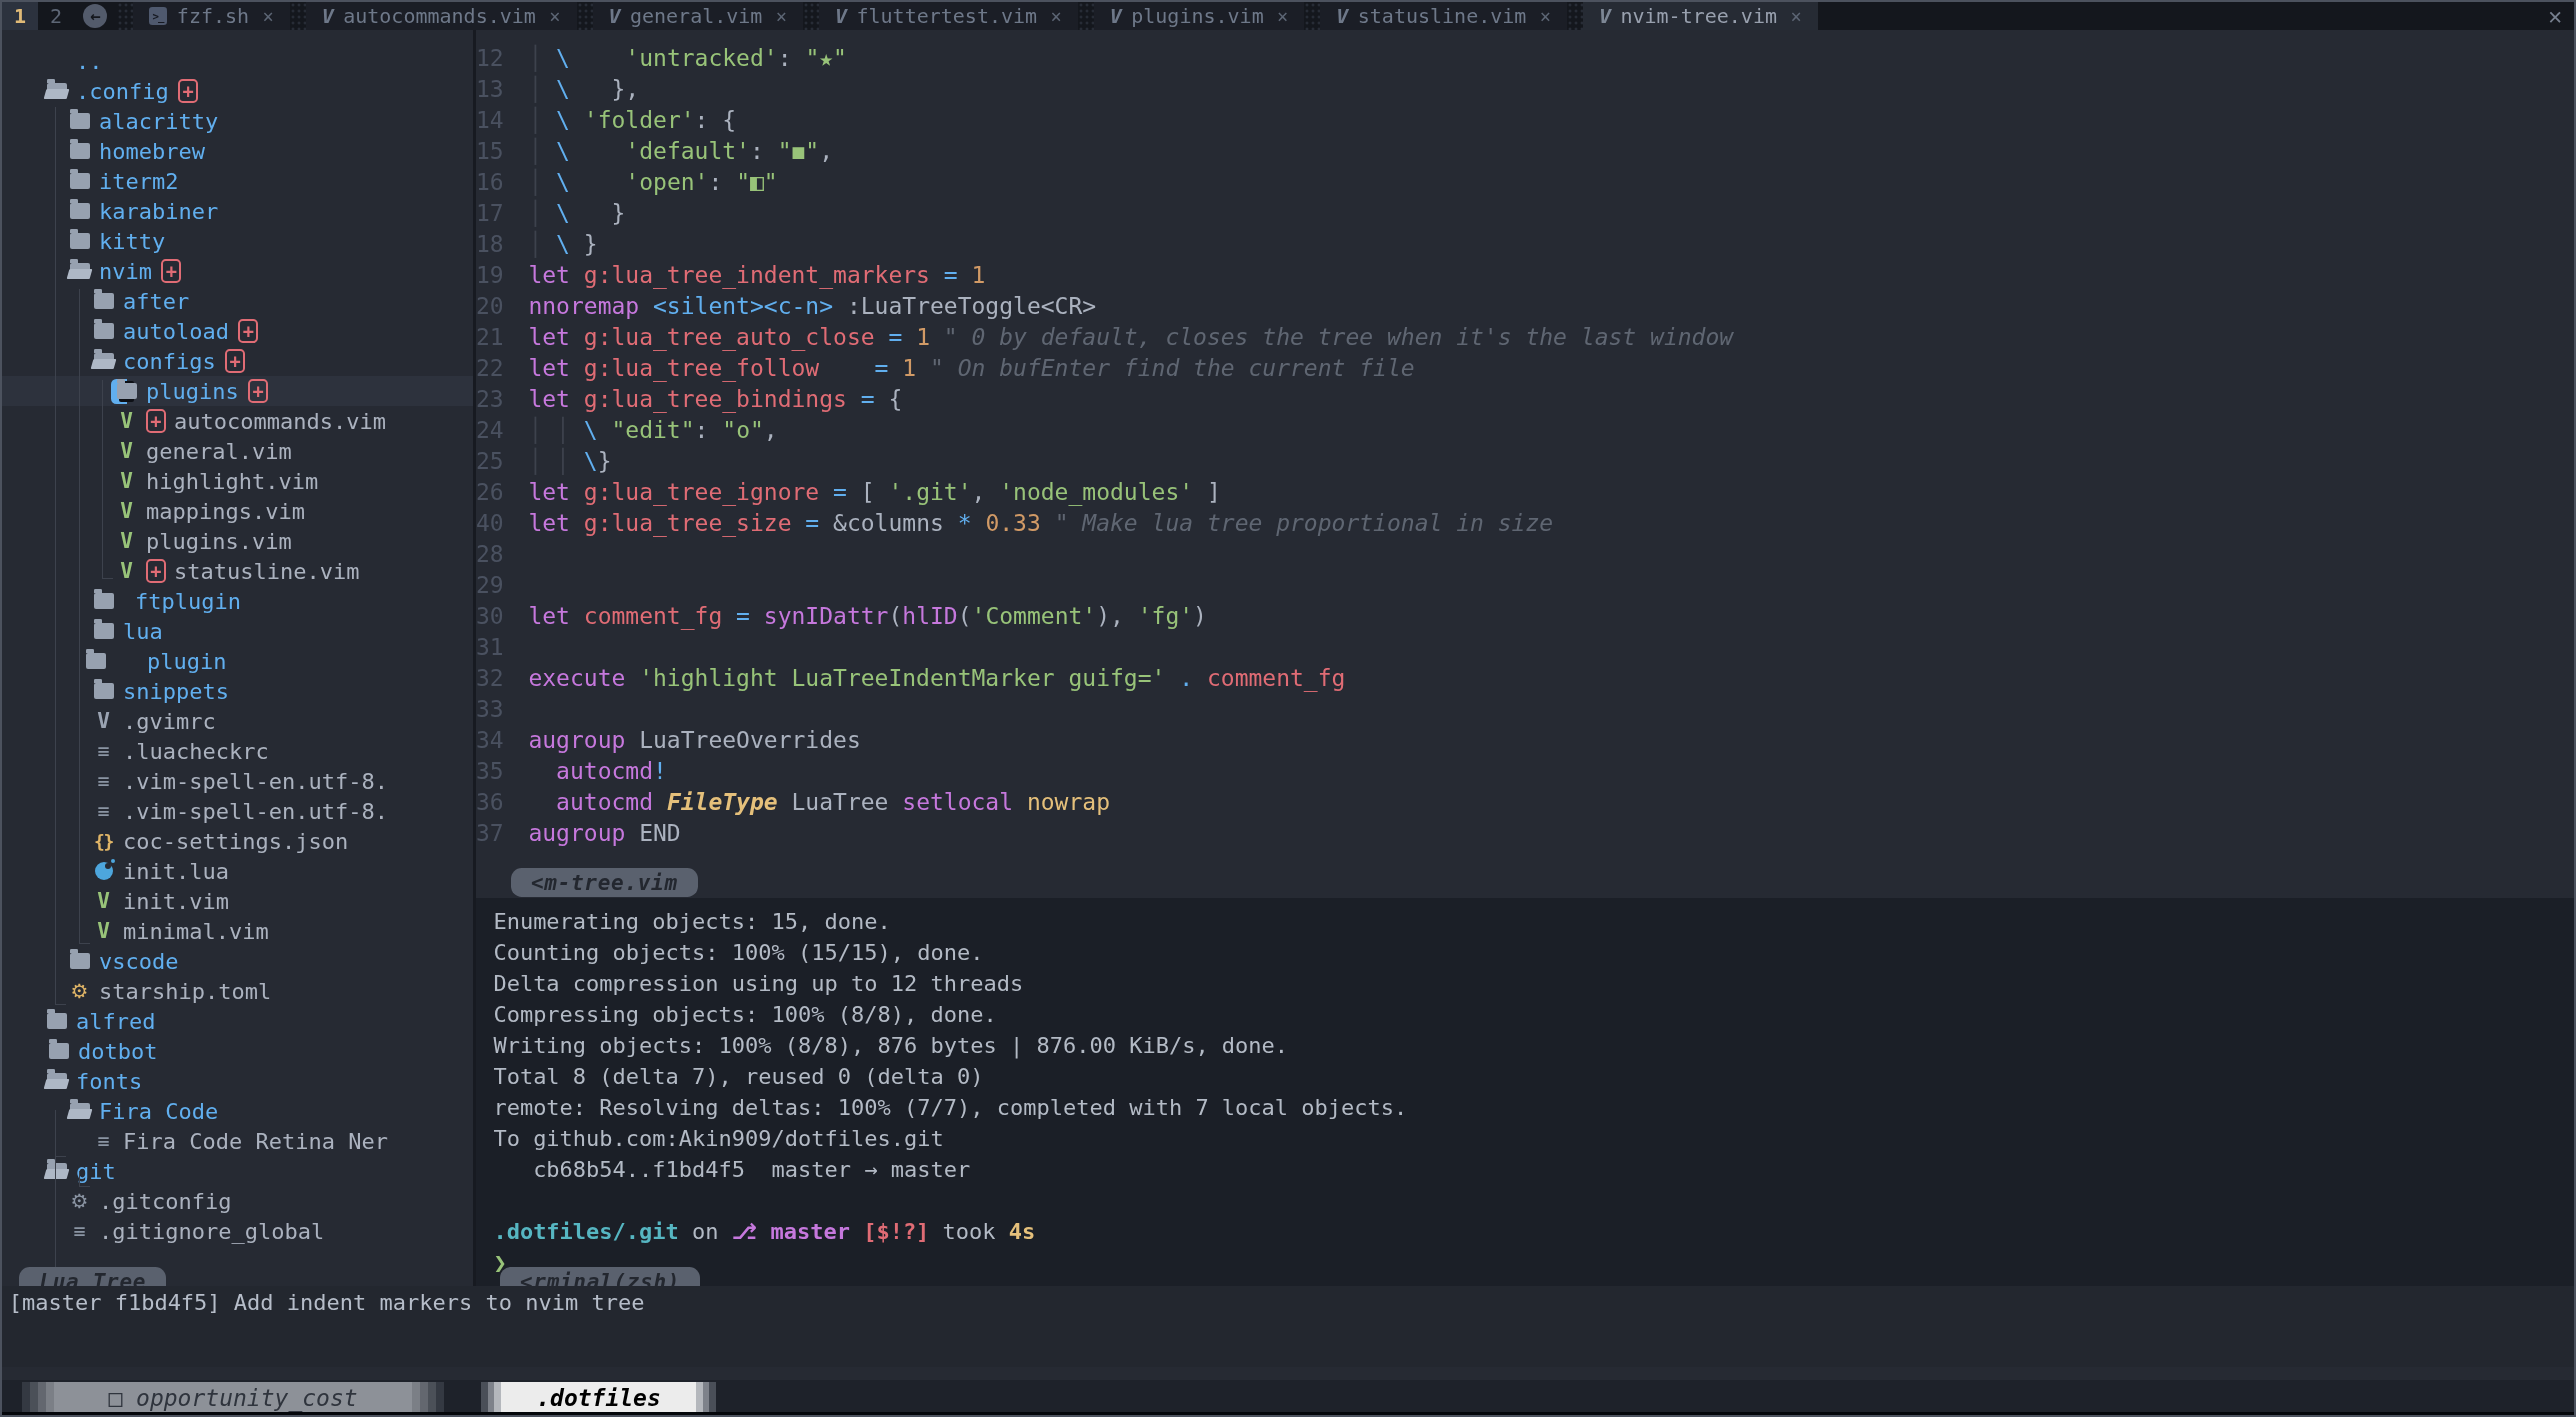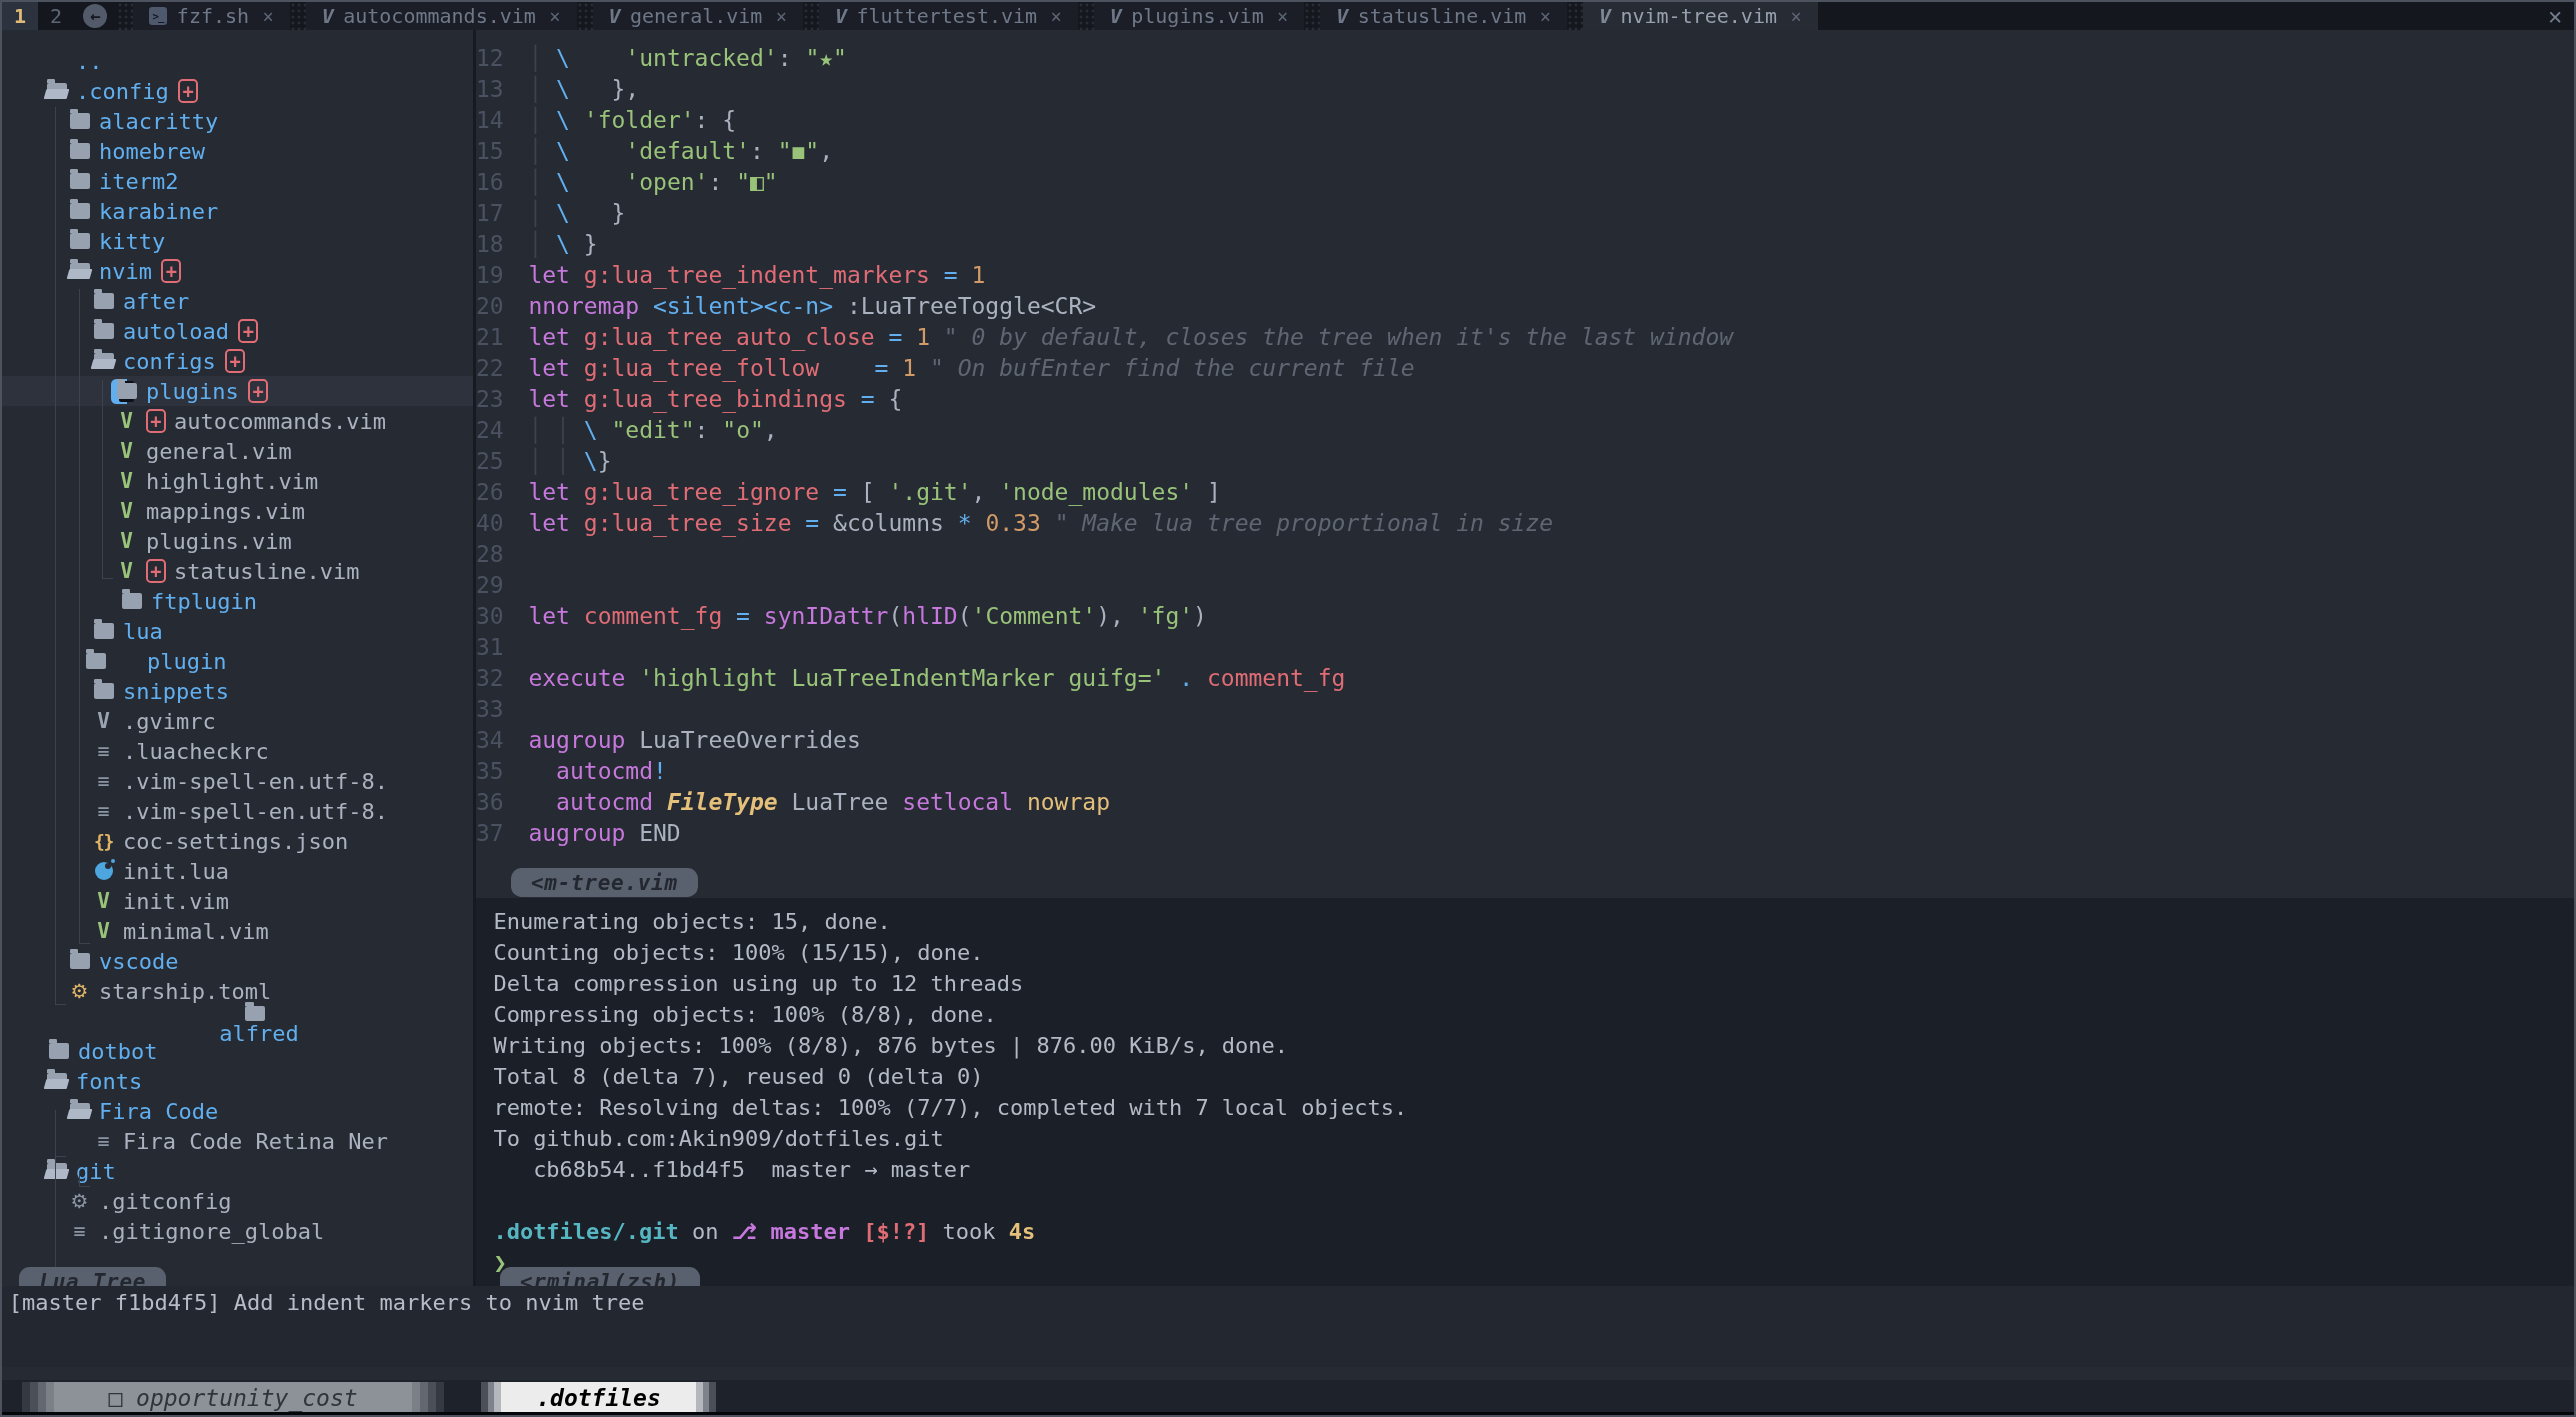--- a/index.html
+++ b/index.html
@@ -284,21 +284,21 @@
           </span>
           <span class="lbl-file">plugins.vim</span>
         </div>
         <div class="trow" style="padding-left: 113px;">
           <span class="ticon">
             <span class="iv">V</span>
           </span>
           <span class="plusbadge before">+</span>
           <span class="lbl-file">statusline.vim</span>
         </div>
-        <div class="trow" style="padding-left: 118px;">
+        <div class="trow" style="padding-left: 90px; gap: 12px;">
           <span class="ticon">
             <span class="if-folder"></span>
           </span>
           <span class="lbl-dir">ftplugin</span>
         </div>
         <div class="trow" style="padding-left: 90px;">
           <span class="ticon">
             <span class="if-folder"></span>
           </span>
           <span class="lbl-dir">lua</span>
@@ -368,21 +368,21 @@
             <span class="if-folder"></span>
           </span>
           <span class="lbl-dir">vscode</span>
         </div>
         <div class="trow" style="padding-left: 66px;">
           <span class="ticon">
             <span class="igear y">⚙</span>
           </span>
           <span class="lbl-file">starship.toml</span>
         </div>
-        <div class="trow" style="padding-left: 43px; flex-direction: column;">
+        <div class="trow" style="padding-left: 43px;">
           <span class="ticon">
             <span class="if-folder"></span>
           </span>
           <span class="lbl-dir">alfred</span>
         </div>
         <div class="trow" style="padding-left: 45px;">
           <span class="ticon">
             <span class="if-folder"></span>
           </span>
           <span class="lbl-dir">dotbot</span>

